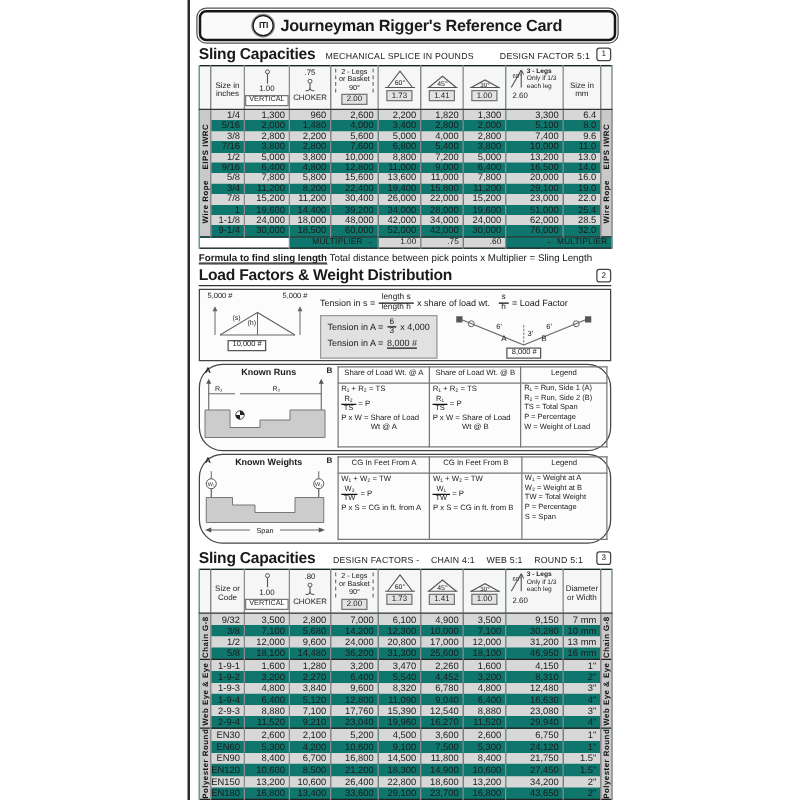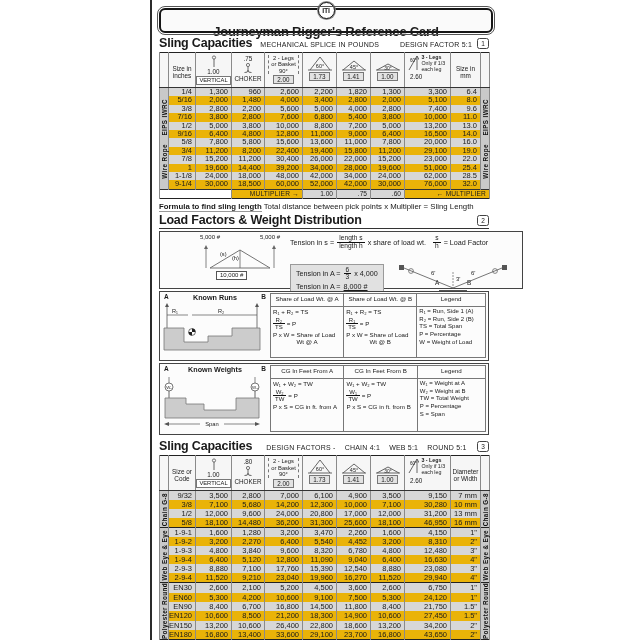--- a/index.html
+++ b/index.html
@@ -7,41 +7,41 @@
     width:640px;height:640px;overflow:hidden;background:#ffffff;
     font-family:"Liberation Sans","DejaVu Sans",sans-serif;color:#1a1a1a;
     -webkit-font-smoothing:antialiased;
   }
   .scan-line{position:absolute;left:150px;top:0;width:2px;height:640px;background:#2b2b2b;}
   .card{position:absolute;left:159px;top:8px;width:334px;}
 
   
   .titlebar{
     width:330px;border:2px solid #161616;border-radius:6px;outline:1px solid #555;outline-offset:1px;
-    background:#fafafa;height:21px;display:flex;align-items:center;justify-content:center;gap:5px;margin-bottom:3px;flex-direction:column;
+    background:#fafafa;height:21px;display:flex;align-items:center;justify-content:center;gap:5px;margin-bottom:3px;
   }
   .logo-circle{
     width:15px;height:15px;border:1.6px solid #161616;border-radius:50%;box-shadow:0 0 0 1px #888;
     display:flex;align-items:center;justify-content:center;font-size:7px;font-weight:bold;letter-spacing:-0.3px;flex:0 0 auto;background:#fff;
   }
   .title-text{font-size:13px;font-weight:bold;letter-spacing:-0.2px;}
 
   
   .sec-head{display:flex;align-items:baseline;width:330px;margin:1px 0 2px 0;}
   .sec-title{font-size:12.5px;font-weight:bold;letter-spacing:-0.2px;}
   .sec-sub{font-size:7px;color:#222;margin-left:8px;letter-spacing:0.2px;}
   .sec-design{font-size:7px;margin-left:auto;letter-spacing:0.2px;}
   .badge{
     flex:0 0 auto;margin-left:5px;width:10px;height:9px;border:1px solid #444;border-radius:2.5px;
     font-size:6.5px;display:inline-flex;align-items:center;justify-content:center;align-self:center;background:#fff;
   }
   .sub-part{margin-right:7px;}
 
   
-  table.cap{table-layout:fixed;border-collapse:collapse;width:330px;border:1.6px solid #222;background:#eab308;}
+  table.cap{table-layout:fixed;border-collapse:collapse;width:330px;border:1.6px solid #222;background:#0f766e;}
   table.cap col.side{width:9px;}
   table.cap col.c0{width:27px;} table.cap col.c1{width:36px;} table.cap col.c2{width:33px;}
   table.cap col.c3{width:38px;} table.cap col.c4{width:34px;} table.cap col.c5{width:34px;}
   table.cap col.c6{width:34px;} table.cap col.c7{width:46px;} table.cap col.c8{width:30px;}
   table.cap th,table.cap td{border-left:1px solid #8a8a8a;border-right:1px solid #8a8a8a;padding:0;}
   table.cap thead th{border-bottom:1.4px solid #333;background:#f6f6f6;vertical-align:top;font-weight:normal;}
   table.cap td{font-size:7.5px;text-align:right;padding-right:3px;white-space:nowrap;overflow:hidden;}
   #t1 td{height:8.4px;line-height:8.4px;}
   #t2 td{height:9px;line-height:9px;}
   tr.shade td{background:#d7d7d7;}
@@ -61,41 +61,41 @@
   .sizehead{font-size:6.4px;line-height:7px;padding-top:12px;}
   
   tr.mult td{height:10px;line-height:10px;font-size:6.6px;border-top:1.2px solid #333;}
   td.mult-label-l{text-align:right;padding-right:2px;letter-spacing:0.2px;}
   td.mult-label-r{text-align:left;padding-left:2px;letter-spacing:0.2px;}
   td.mult-val{text-align:center;background:#d7d7d7;padding-right:0;}
   td.mult-empty{border-left:none;background:#fff;}
 
   
   .formula-line{width:330px;font-size:7.8px;margin:3px 0 2px 0;white-space:nowrap;}
-  .formula-lead{border:1px solid #999;border-width:0 0 1px 0;font-weight:bold;}
+  .formula-lead{border:1px solid #999;border-width:0 0 1px 0;font-weight:bold;text-decoration:underline;}
 
   
   .box{width:328px;border:1px solid #444;background:#fcfcfc;margin-bottom:2px;position:relative;}
-  .lf-top{height:56px;display:flex;padding-left:34px;}
+  .lf-top{height:56px;display:flex;}
   .lf-left{width:92px;flex:0 0 auto;padding:2px 0 0 4px;font-size:6px;}
   .lf-weights{display:flex;justify-content:space-between;width:80px;padding:0 2px;font-size:6px;}
   .wbox{border:1px solid #555;background:#fff;font-size:6px;line-height:7px;padding:0 3px;display:inline-block;}
   .lf-right{flex:1;padding:3px 3px 0 0;}
   .lf-line1{display:flex;align-items:center;font-size:7.2px;gap:3px;white-space:nowrap;}
   .frac{display:inline-flex;flex-direction:column;text-align:center;line-height:6.5px;font-size:6.6px;vertical-align:middle;}
   .frac .fnum{border-bottom:1px solid #111;padding:0 2px;}
   .frac .fden{padding:0 2px;}
-  .lf-line2{display:flex;margin-top:15px;gap:4px;}
+  .lf-line2{display:flex;margin-top:3px;gap:4px;}
   .graybox{background:#e1e1e1;border:1px solid #9a9a9a;padding:2px 5px;font-size:7.2px;flex:0 0 auto;}
   .graybox .grow{display:flex;align-items:center;gap:3px;height:13px;}
   .uline{text-decoration:underline;}
   .vdiag{flex:1;display:flex;flex-direction:column;align-items:center;}
 
   
-  .kbox{display:flex;}
+  .kbox{display:flex;border-radius:19px;}
   .k-left{width:106px;flex:0 0 auto;padding:1px 2px;}
   .k-toprow{display:flex;justify-content:space-between;font-size:6.5px;font-weight:bold;padding:0 2px;}
   .k-title{font-size:7.2px;font-weight:bold;}
   table.ktab{table-layout:fixed;border-collapse:collapse;flex:1;margin:1px 2px 2px 0;}
   table.ktab th,table.ktab td{border:1px solid #777;font-weight:normal;vertical-align:top;}
   table.ktab th{font-size:6.2px;height:10px;text-align:center;}
   table.ktab td{padding:1px 2px;}
   .k-line{font-size:6.2px;line-height:7.5px;white-space:nowrap;}
   .k-fracline{display:flex;align-items:center;gap:2px;margin:1px 0;}
   .k-fracline .frac{font-size:6px;line-height:6px;}

